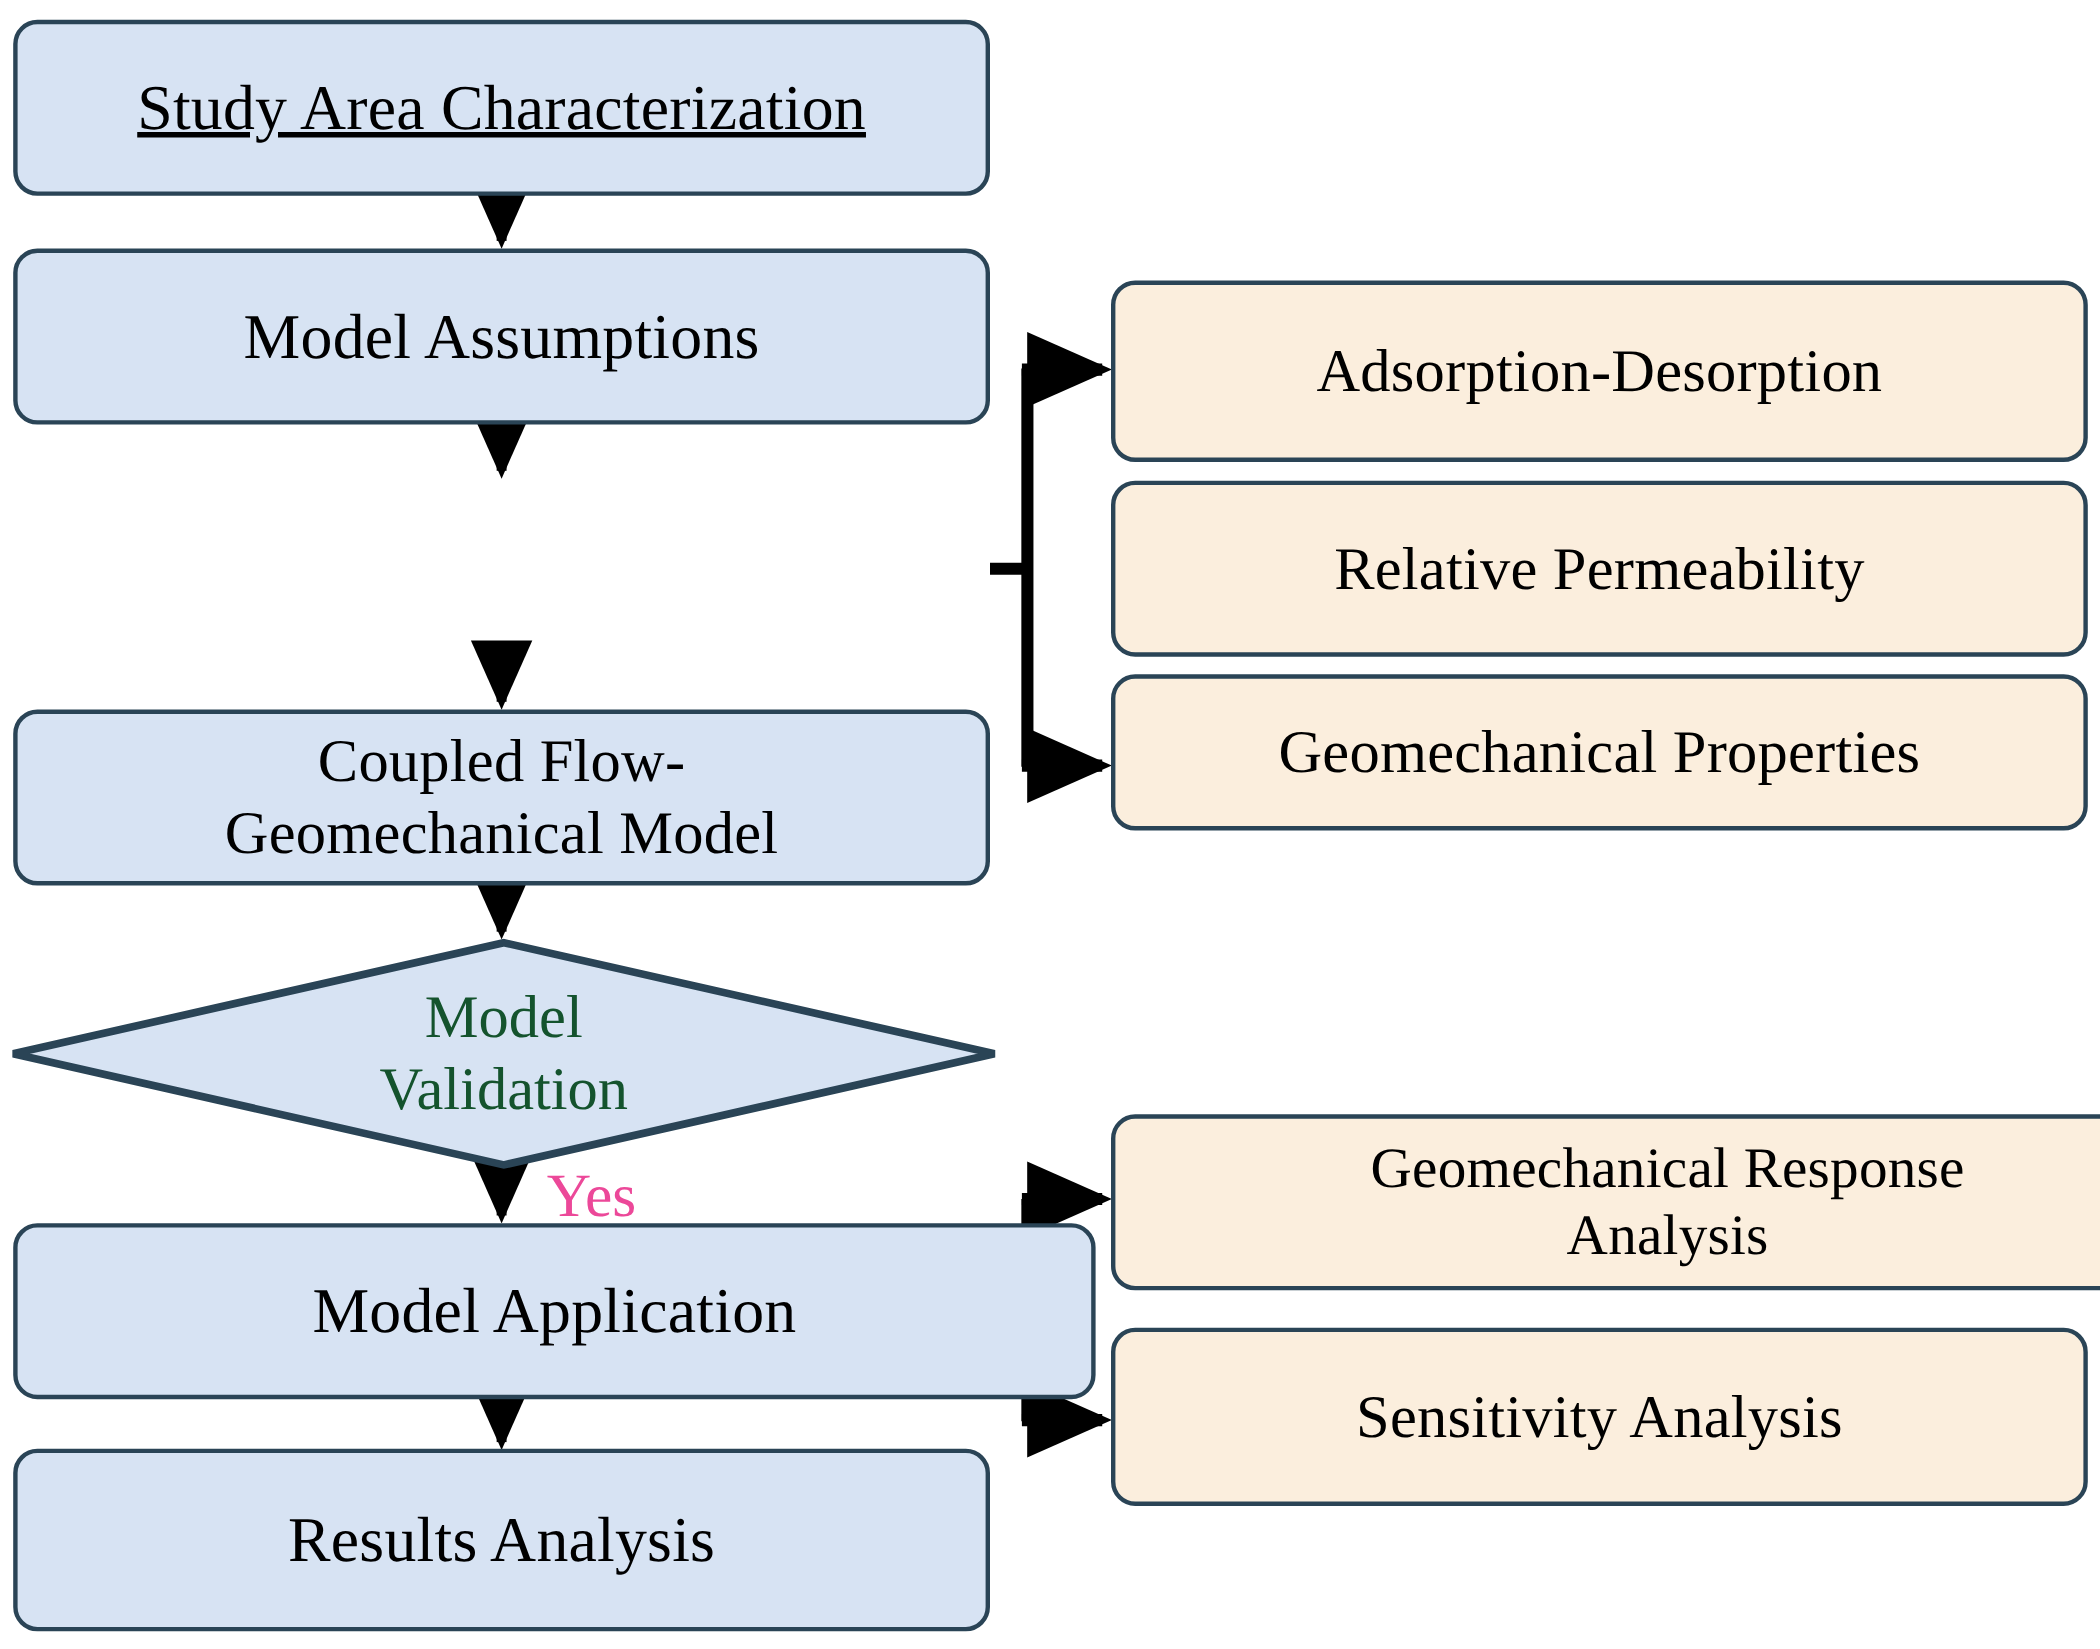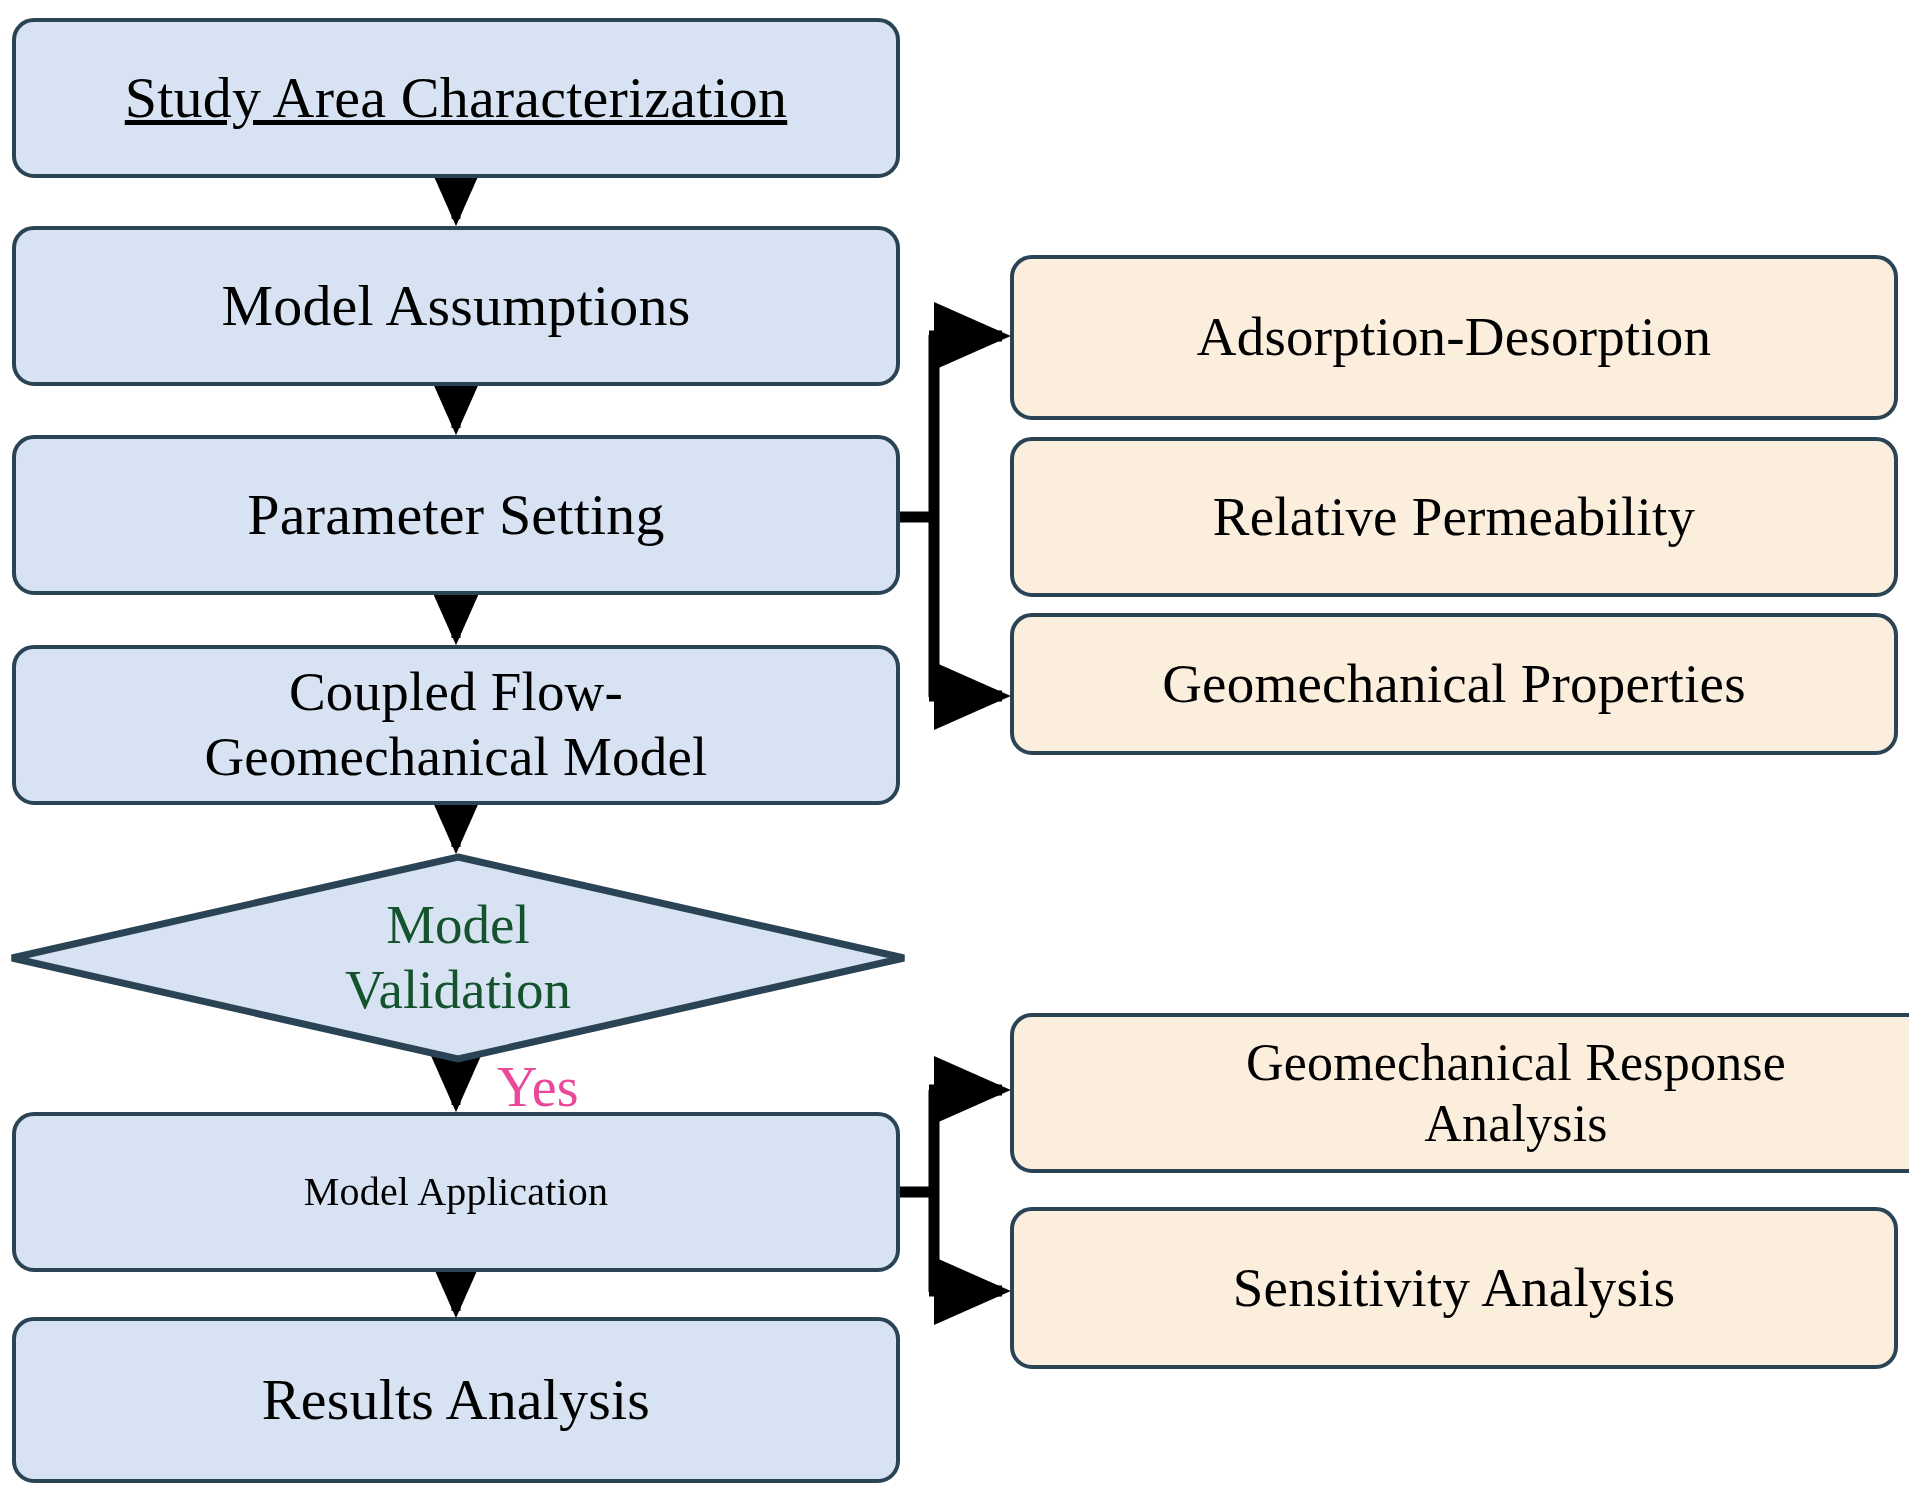--- a/index.html
+++ b/index.html
@@ -117,40 +117,37 @@
   </svg>
 
   <div class="node blue" style="left:12px; top:18px; width:888px; height:160px; font-size:58px;text-decoration:underline;">
     <span class="label">Study Area Characterization</span>
   </div>
 
   <div class="node blue" style="left:12px; top:226px; width:888px; height:160px; font-size:58px;">
     <span class="label">Model Assumptions</span>
   </div>
 
-  <div class="node blue" style="left:12px; top:435px; width:888px; height:160px; font-size:58px;">
-    <span class="label">Parameter Setting</span>
-  </div>
 
   <div class="node blue" style="left:12px; top:645px; width:888px; height:160px; font-size:55px;">
     <span class="label">Coupled Flow-
 Geomechanical Model</span>
   </div>
 
   <div class="diamond-wrap" style="left:8px; top:853px; width:900px; height:210px;">
     <svg width="900" height="210" viewBox="0 0 900 210" xmlns="http://www.w3.org/2000/svg">
       <polygon points="450,4 896,105 450,206 4,105" fill="#d7e3f3" stroke="#2a4456" stroke-width="7" stroke-linejoin="miter"></polygon>
     </svg>
     <div class="diamond-text" style="font-size:55px;">
       <span>Model
 Validation</span>
     </div>
   </div>
 
-  <div class="node blue" style="left:12px; top:1112px; width:888px; height:160px; font-size:40px;">
+  <div class="node blue" style="left:12px; top:1112px; width:984px; height:160px; font-size:58px;">
     <span class="label">Model Application</span>
   </div>
 
   <div class="node blue" style="left:12px; top:1317px; width:888px; height:166px; font-size:58px;">
     <span class="label">Results Analysis</span>
   </div>
 
   <div class="node peach" style="left:1010px; top:255px; width:888px; height:165px; font-size:55px;align-items:center;">
     <span class="label">Adsorption-Desorption</span>
   </div>

